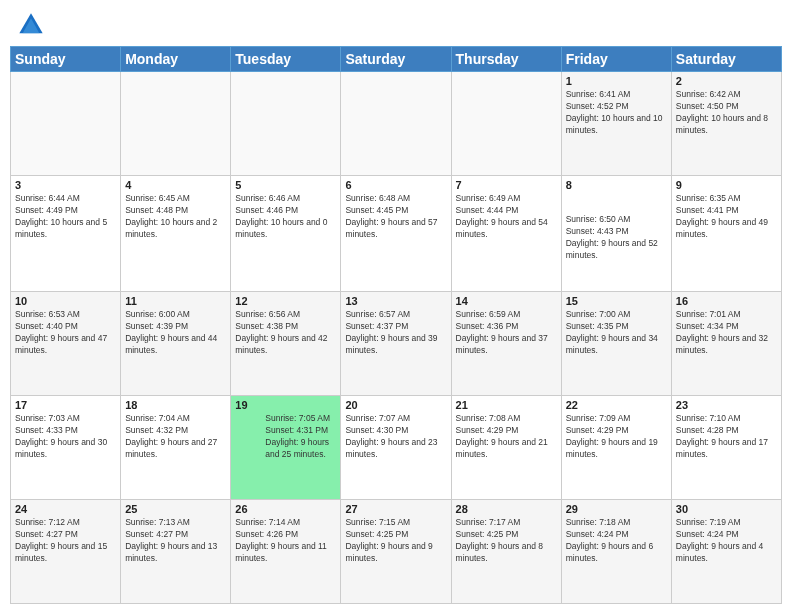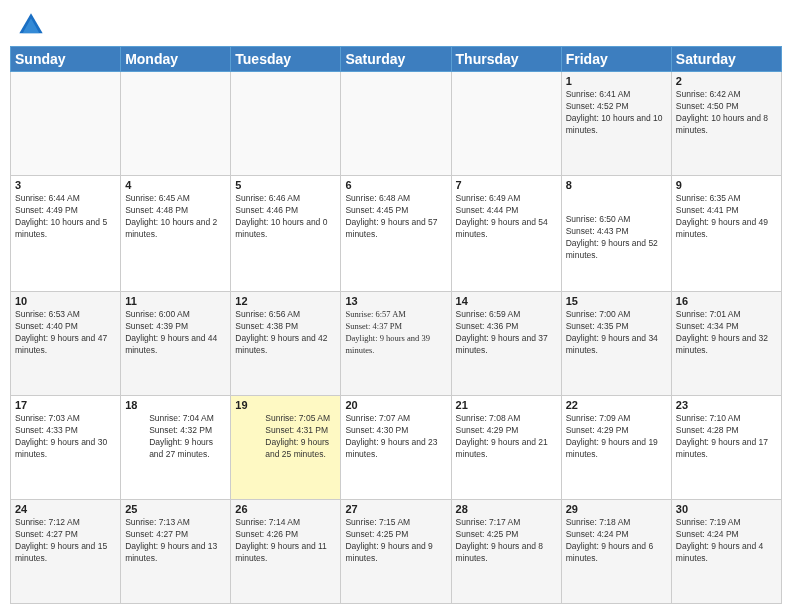--- a/index.html
+++ b/index.html
@@ -223,21 +223,21 @@
 Daylight: 9 hours and 44 minutes.</div>
             </td>
             <td style="background: rgb(245, 245, 245);">
               <span class="day-num">12</span>
               <div class="day-info" style="white-space: pre-line;">Sunrise: 6:56 AM
 Sunset: 4:38 PM
 Daylight: 9 hours and 42 minutes.</div>
             </td>
             <td style="background: rgb(245, 245, 245);">
               <span class="day-num">13</span>
-              <div class="day-info" style="white-space: pre-line; font-family: Liberation Serif, serif;">Sunrise: 6:57 AM
+              <div class="day-info" style="white-space: pre-line;">Sunrise: 6:57 AM
 Sunset: 4:37 PM
 Daylight: 9 hours and 39 minutes.</div>
             </td>
             <td style="background: rgb(245, 245, 245);">
               <span class="day-num">14</span>
               <div class="day-info" style="white-space: pre-line;">Sunrise: 6:59 AM
 Sunset: 4:36 PM
 Daylight: 9 hours and 37 minutes.</div>
             </td>
             <td style="background: rgb(245, 245, 245);">
@@ -255,25 +255,25 @@
           </tr>
           <tr>
             <td style="background: rgb(255, 255, 255);">
               <span class="day-num">17</span>
               <div class="day-info" style="white-space: pre-line;">Sunrise: 7:03 AM
 Sunset: 4:33 PM
 Daylight: 9 hours and 30 minutes.</div>
             </td>
             <td style="background: rgb(255, 255, 255);">
               <span class="day-num">18</span>
-              <div class="day-info" style="white-space: pre-line; margin-left: 24px;">Sunrise: 7:04 AM
+              <div class="day-info" style="white-space: pre-line;">Sunrise: 7:04 AM
 Sunset: 4:32 PM
 Daylight: 9 hours and 27 minutes.</div>
             </td>
-            <td style="background: #fef9c3;">
+            <td style="background: #86efac;">
               <span class="day-num">19</span>
               <div class="day-info" style="white-space: pre-line; margin-left: 30px;">Sunrise: 7:05 AM
 Sunset: 4:31 PM
 Daylight: 9 hours and 25 minutes.</div>
             </td>
             <td style="background: rgb(255, 255, 255);">
               <span class="day-num">20</span>
               <div class="day-info" style="white-space: pre-line;">Sunrise: 7:07 AM
 Sunset: 4:30 PM
 Daylight: 9 hours and 23 minutes.</div>

